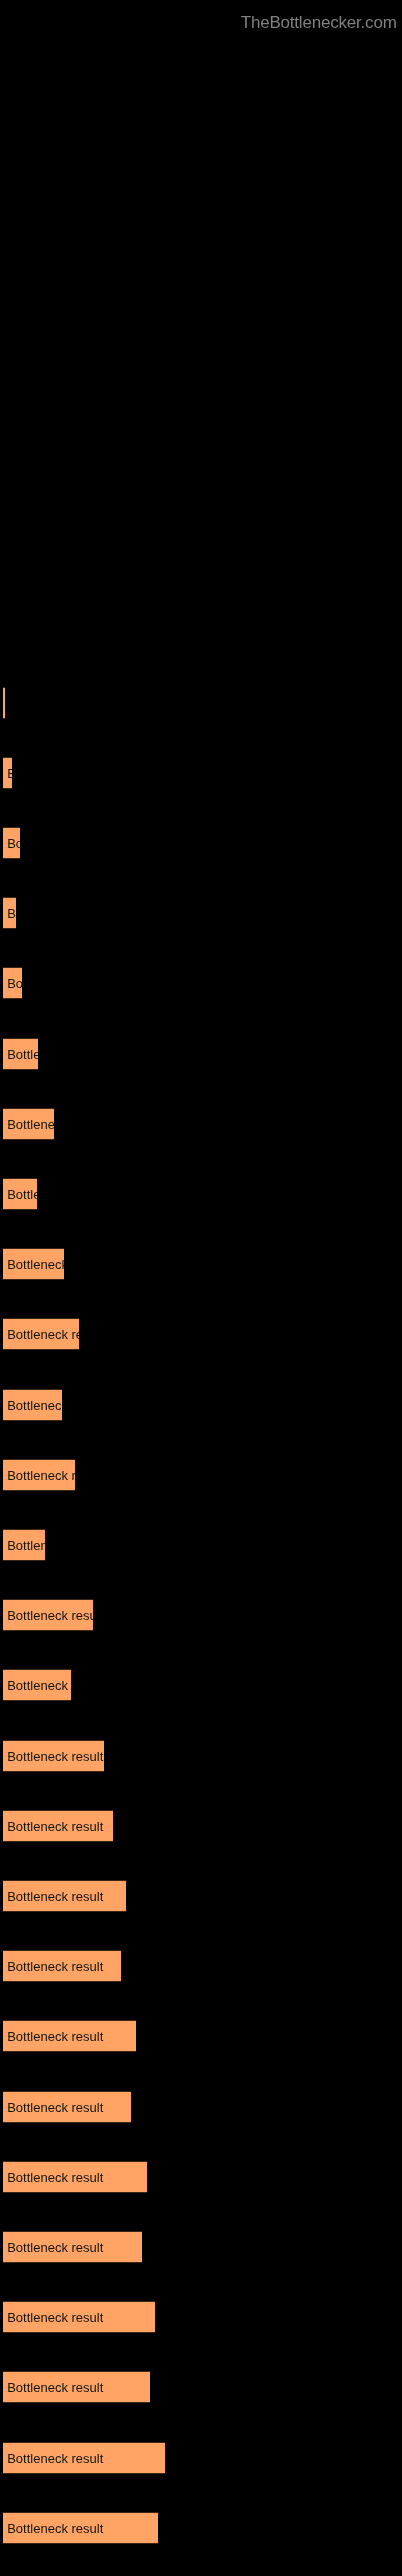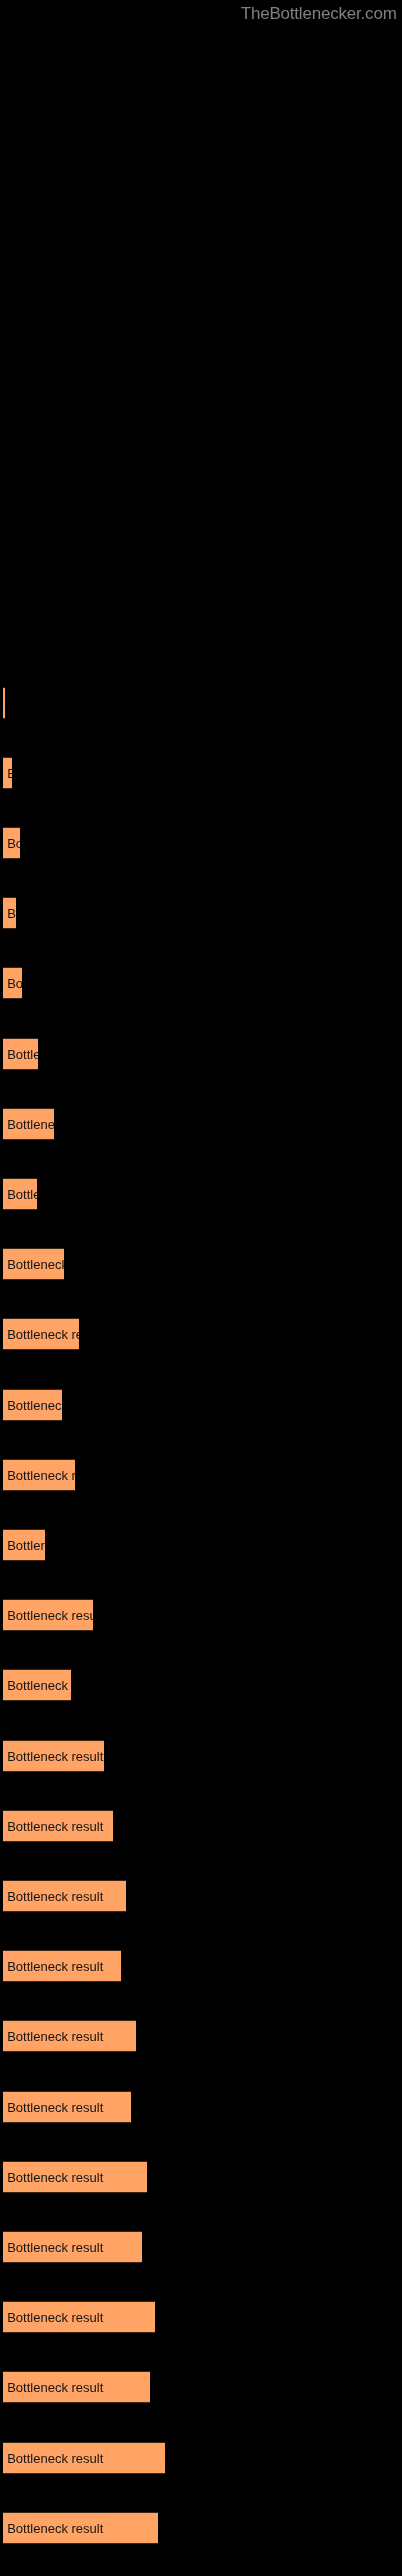--- a/index.html
+++ b/index.html
@@ -18,21 +18,21 @@
   #page-root {
     position: absolute;
     left: 0; top: 0;
     width: 403px;
     height: 2576px;
     background: #000000;
   }
   .site-title {
     position: absolute;
     right: 6.4px;
-    top: 4px;
+    top: 13px;
     color: #808080;
     font-size: 17px;
     font-family: "Liberation Sans", sans-serif;
     font-weight: 400;
     letter-spacing: -0.2px;
     white-space: nowrap;
     line-height: 19.3px;
   }
   .plot-area {
     position: absolute;

